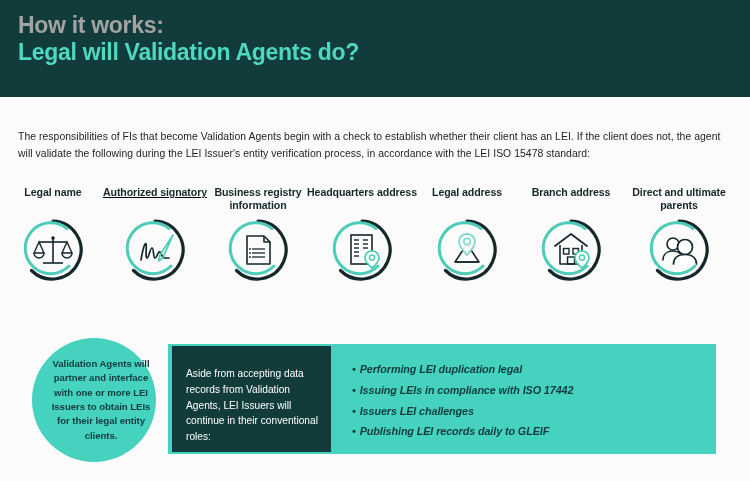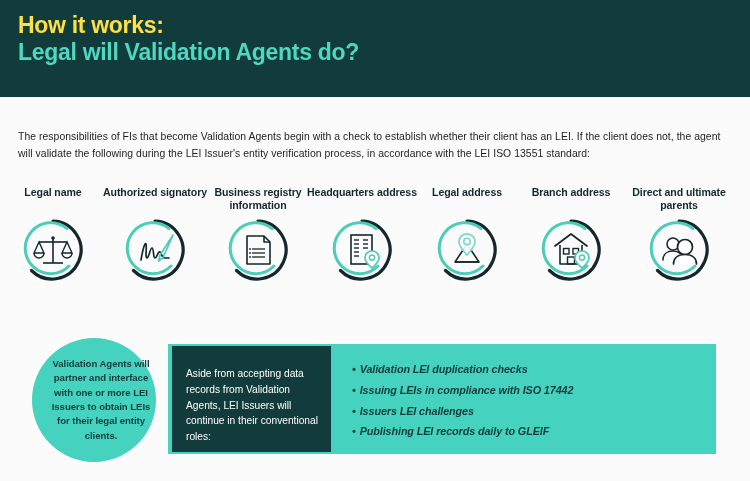--- a/index.html
+++ b/index.html
@@ -29,21 +29,21 @@
     width: 750px;
     height: 97px;
     background: #123b3c;
   }
   #header-title {
     position: absolute;
     left: 18px; top: 12px;
     font-size: 23px;
     font-weight: 700;
     letter-spacing: -0.3px;
-    color: #fde047;
+    color: #a3a3a3;
     line-height: 1.18;
   }
   #header-subtitle {
     position: absolute;
     left: 18px; top: 39px;
     font-size: 23px;
     font-weight: 700;
     letter-spacing: -0.3px;
     color: #4fd8c0;
     line-height: 1.18;
@@ -155,21 +155,21 @@
 </head>
 <body>
 
 <div id="page">
 
   <div id="header-band">
     <div id="header-title">How it works:</div>
     <div id="header-subtitle">Legal will Validation Agents do?</div>
   </div>
 
-  <div id="intro">The responsibilities of FIs that become Validation Agents begin with a check to establish whether their client has an LEI. If the client does not, the agent will validate the following during the LEI Issuer's entity verification process, in accordance with the LEI ISO 13551 standard:</div>
+  <div id="intro">The responsibilities of FIs that become Validation Agents begin with a check to establish whether their client has an LEI. If the client does not, the agent will validate the following during the LEI Issuer's entity verification process, in accordance with the LEI ISO 15478 standard:</div>
 
   <div id="icon-row">
 
     <div class="icon-cell" style="left:-6px;">
       <div class="icon-label">Legal name</div>
       <div class="icon-badge">
         <svg width="64" height="64" viewBox="0 0 64 64">
           <path d="M32 3 A29 29 0 1 1 10.5 52.5" fill="none" stroke="#16272b" stroke-width="3.2" stroke-linecap="round"></path>
           <path d="M13.5 50.5 A26 26 0 1 1 51.5 50.2" fill="none" stroke="#16272b" stroke-width="3.2" stroke-linecap="round" opacity="0"></path>
           <path d="M46 10.5 A25.5 25.5 0 1 0 48 48" fill="none" stroke="#4dcdb8" stroke-width="3" stroke-linecap="round"></path>
@@ -178,21 +178,21 @@
           <circle cx="32" cy="20" r="1.8" fill="#16272b"></circle>
           <line x1="22" y1="45" x2="42" y2="45" stroke="#16272b" stroke-width="1.6"></line>
           <path d="M18 24 L13 35 L23 35 Z" fill="none" stroke="#16272b" stroke-width="1.4"></path>
           <path d="M13 35 A5 5 0 0 0 23 35" fill="none" stroke="#16272b" stroke-width="1.4"></path>
           <path d="M46 24 L41 35 L51 35 Z" fill="none" stroke="#16272b" stroke-width="1.4"></path>
           <path d="M41 35 A5 5 0 0 0 51 35" fill="none" stroke="#16272b" stroke-width="1.4"></path>
         </svg>
       </div>
     </div>
 
-    <div class="icon-cell" style="left:96px;">
+    <div class="icon-cell" style="left:96px;text-decoration:underline;">
       <div class="icon-label">Authorized signatory</div>
       <div class="icon-badge">
         <svg width="64" height="64" viewBox="0 0 64 64">
           <path d="M32 3 A29 29 0 1 1 10.5 52.5" fill="none" stroke="#16272b" stroke-width="3.2" stroke-linecap="round"></path>
           <path d="M46 10.5 A25.5 25.5 0 1 0 48 48" fill="none" stroke="#4dcdb8" stroke-width="3" stroke-linecap="round"></path>
           <path d="M18 42 C20 30 22 24 23 26 C24 28 22 40 24 40 C26 40 27 30 29 30 C31 30 30 40 32 40 C34 40 35 33 37 34 C39 35 38 40 42 40 L46 40" fill="none" stroke="#16272b" stroke-width="1.7" stroke-linecap="round" stroke-linejoin="round"></path>
           <path d="M50 17 L37 37 L35.5 43 L40 39.5 Z" fill="none" stroke="#4dcdb8" stroke-width="1.7" stroke-linejoin="round"></path>
           <line x1="47" y1="21.5" x2="43" y2="18.5" stroke="#4dcdb8" stroke-width="1.4" opacity="0"></line>
         </svg>
       </div>
@@ -285,21 +285,21 @@
   </div>
 
   <div id="teal-panel"></div>
 
   <div id="dark-panel">
     <div id="dark-panel-text">Aside from accepting data records from Validation Agents, LEI Issuers will continue in their conventional roles:</div>
   </div>
 
   <div id="bullet-list">
     <div class="bullet-item">
-      <span class="dot">•</span><span>Validation LEI duplication checks</span>
+      <span class="dot">•</span><span>Performing LEI duplication legal</span>
     </div>
     <div class="bullet-item">
       <span class="dot">•</span><span>Issuing LEIs in compliance with ISO 17442</span>
     </div>
     <div class="bullet-item">
       <span class="dot">•</span><span>Issuers LEI challenges</span>
     </div>
     <div class="bullet-item">
       <span class="dot">•</span><span>Publishing LEI records daily to GLEIF</span>
     </div>

